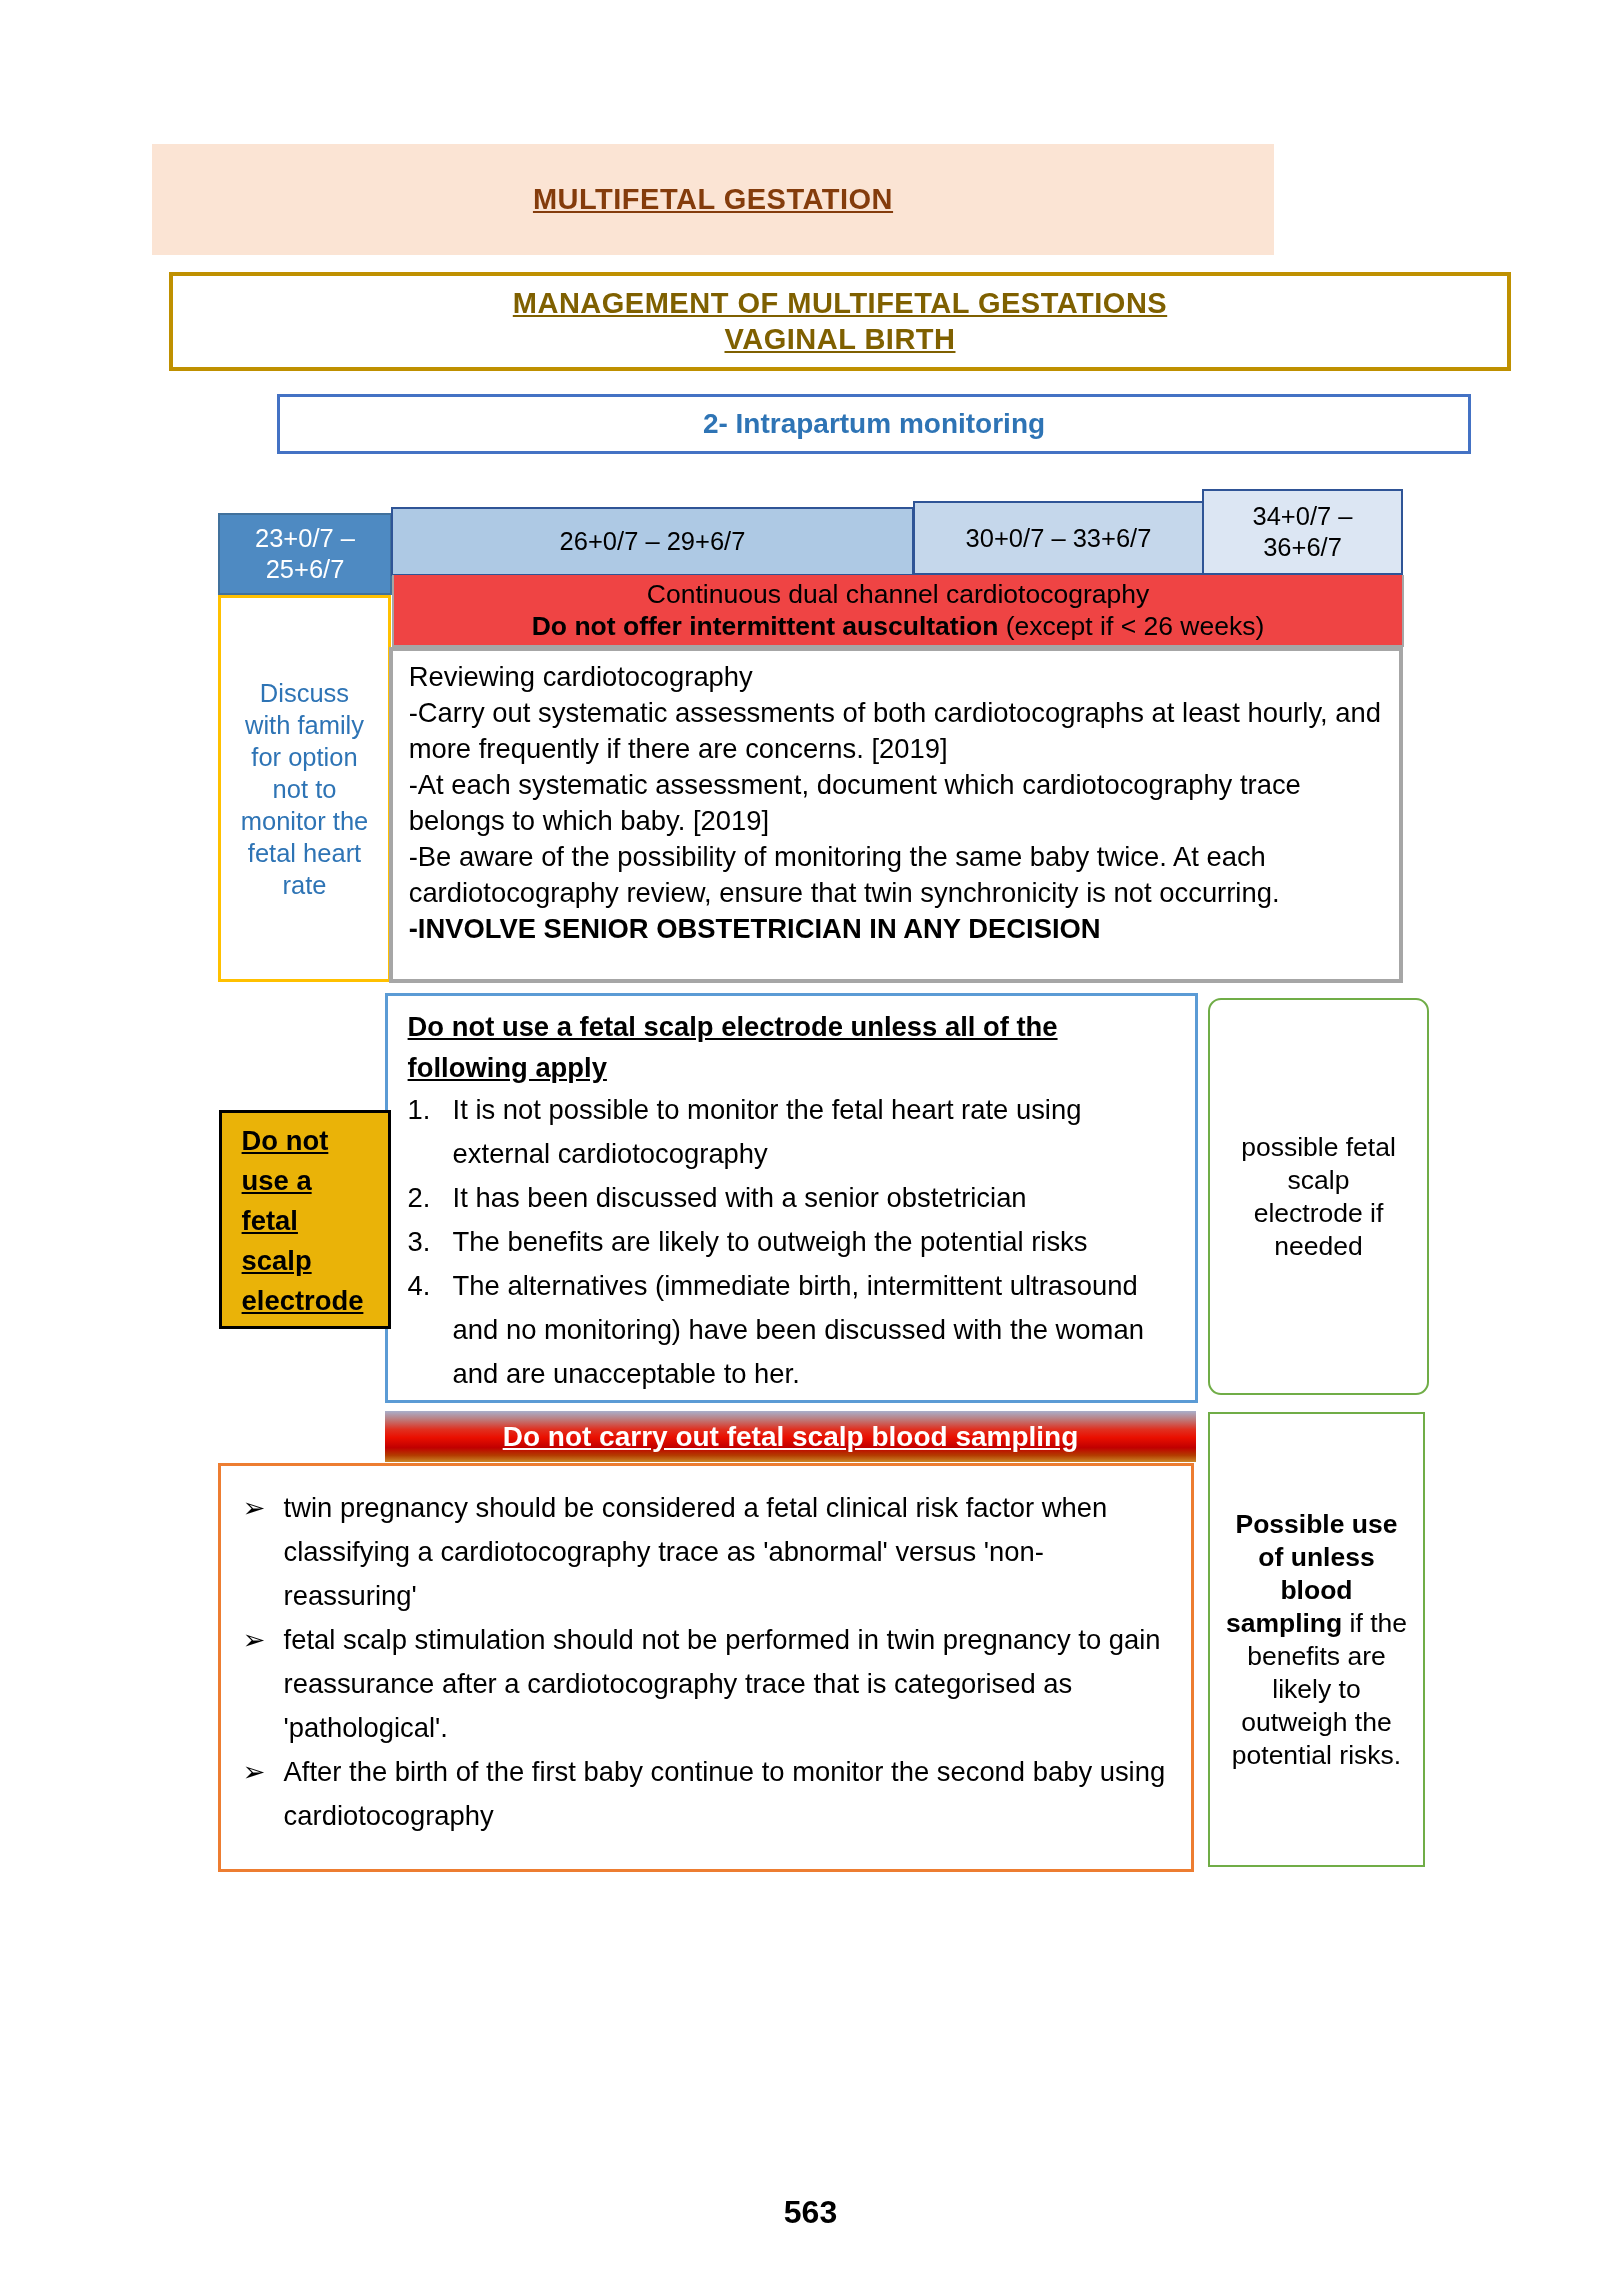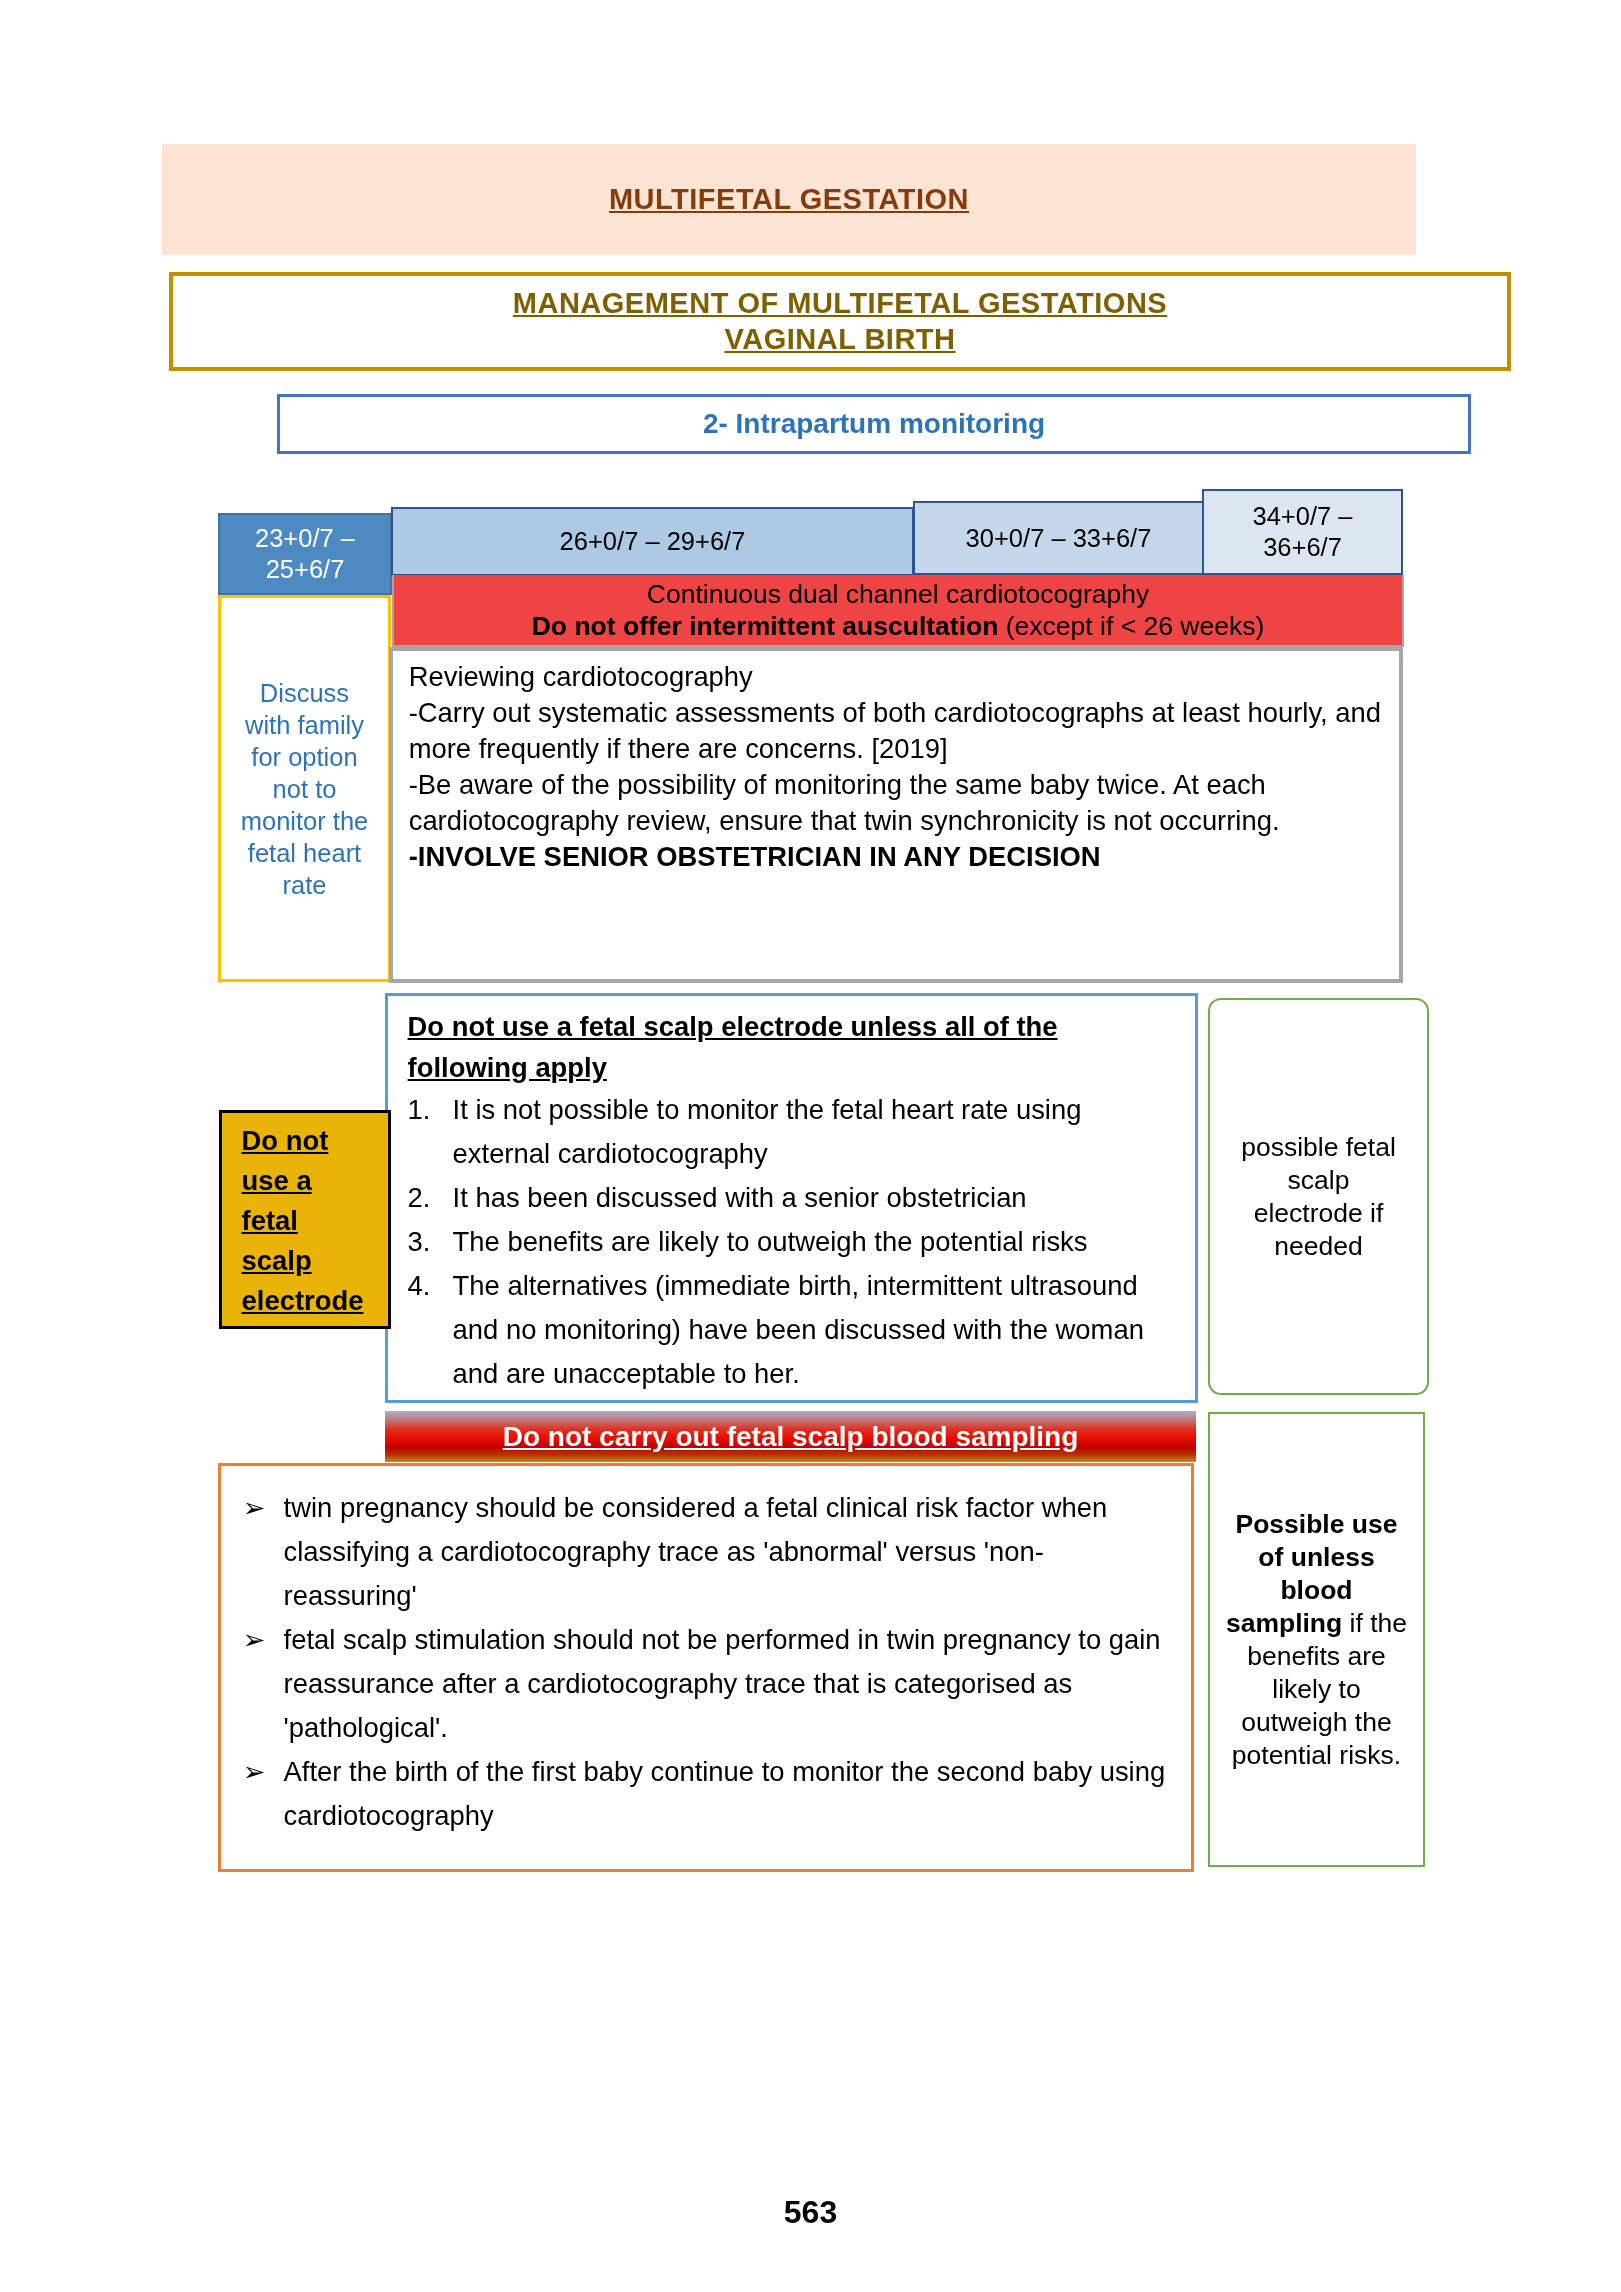--- a/index.html
+++ b/index.html
@@ -3,21 +3,21 @@
 <meta charset="utf-8">
 <style>
   html,body{margin:0;padding:0;background:#ffffff;}
   #canvas{
     position:relative;width:1621px;height:2293px;background:#ffffff;
     font-family:"Liberation Sans", sans-serif;color:#000;overflow:hidden;
   }
   .abs{position:absolute;box-sizing:border-box;}
 
   
-  .peach-header{left:162px;top:144px;width:1254px;height:111px;background:#FBE4D4;
+  .peach-header{left:152px;top:144px;width:1122px;height:111px;background:#FBE4D4;
     display:flex;align-items:center;justify-content:center;}
   .peach-header .t{font-size:29px;font-weight:bold;color:#843C0C;text-decoration:underline;letter-spacing:0.5px;}
 
   
   .gold-box{left:169px;top:272px;width:1342px;height:99px;border:4.9px solid #BF9000;background:#fff;
     display:flex;flex-direction:column;align-items:center;justify-content:center;gap:3.9px;}
   .gold-box .t{font-size:29px;font-weight:bold;color:#7F6000;text-decoration:underline;letter-spacing:0.5px;}
 
   
   .section-box{left:277px;top:394px;width:1194px;height:60px;border:3.9px solid #4472C4;background:#fff;
@@ -123,20 +123,21 @@
     </div>
   </div>
 
   <div class="abs yellow-box">
     <span>Discuss with family for option not to monitor the fetal heart rate</span>
   </div>
 
   <div class="abs gray-box">
     <div>Reviewing cardiotocography</div>
     <div>-Carry out systematic assessments of both cardiotocographs at least hourly, and more frequently if there are concerns. [2019]</div>
+    <div>-At each systematic assessment, document which cardiotocography trace belongs to which baby. [2019]</div>
     <div>-Be aware of the possibility of monitoring the same baby twice. At each cardiotocography review, ensure that twin synchronicity is not occurring.</div>
     <div class="bold">-INVOLVE SENIOR OBSTETRICIAN IN ANY DECISION</div>
   </div>
 
   <div class="abs blue-box">
     <div class="bb-heading">
       <span class="u">Do not use a fetal scalp electrode unless all of the following apply</span>
     </div>
     <div class="num-item">
       <span class="num">1.</span>

